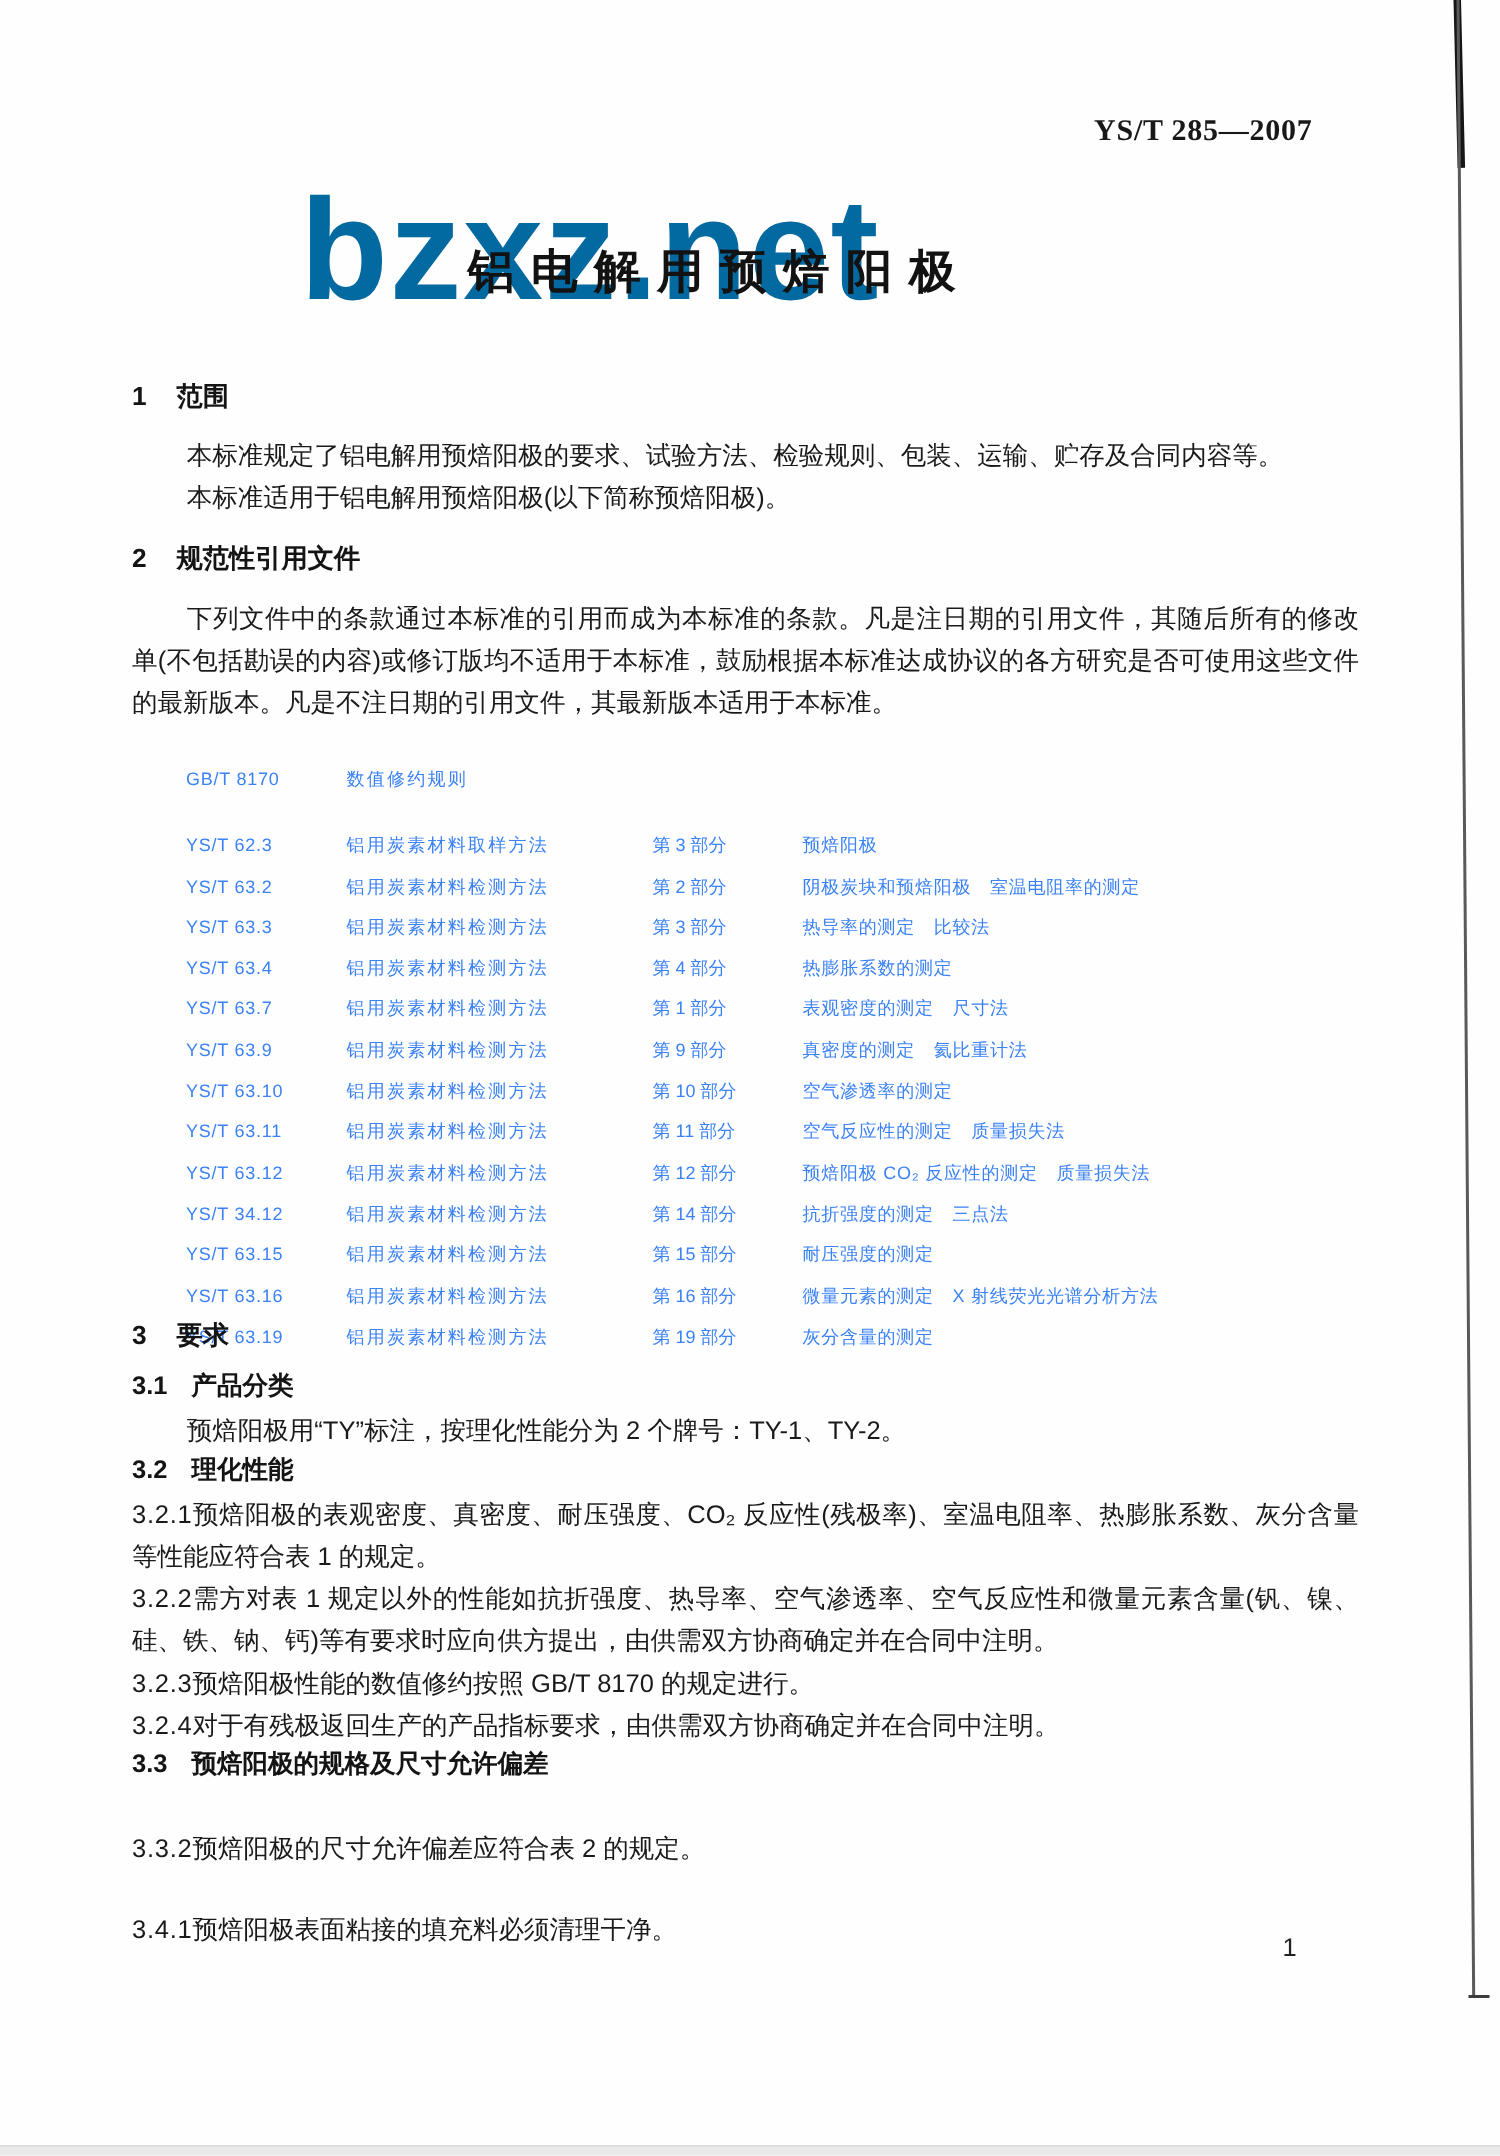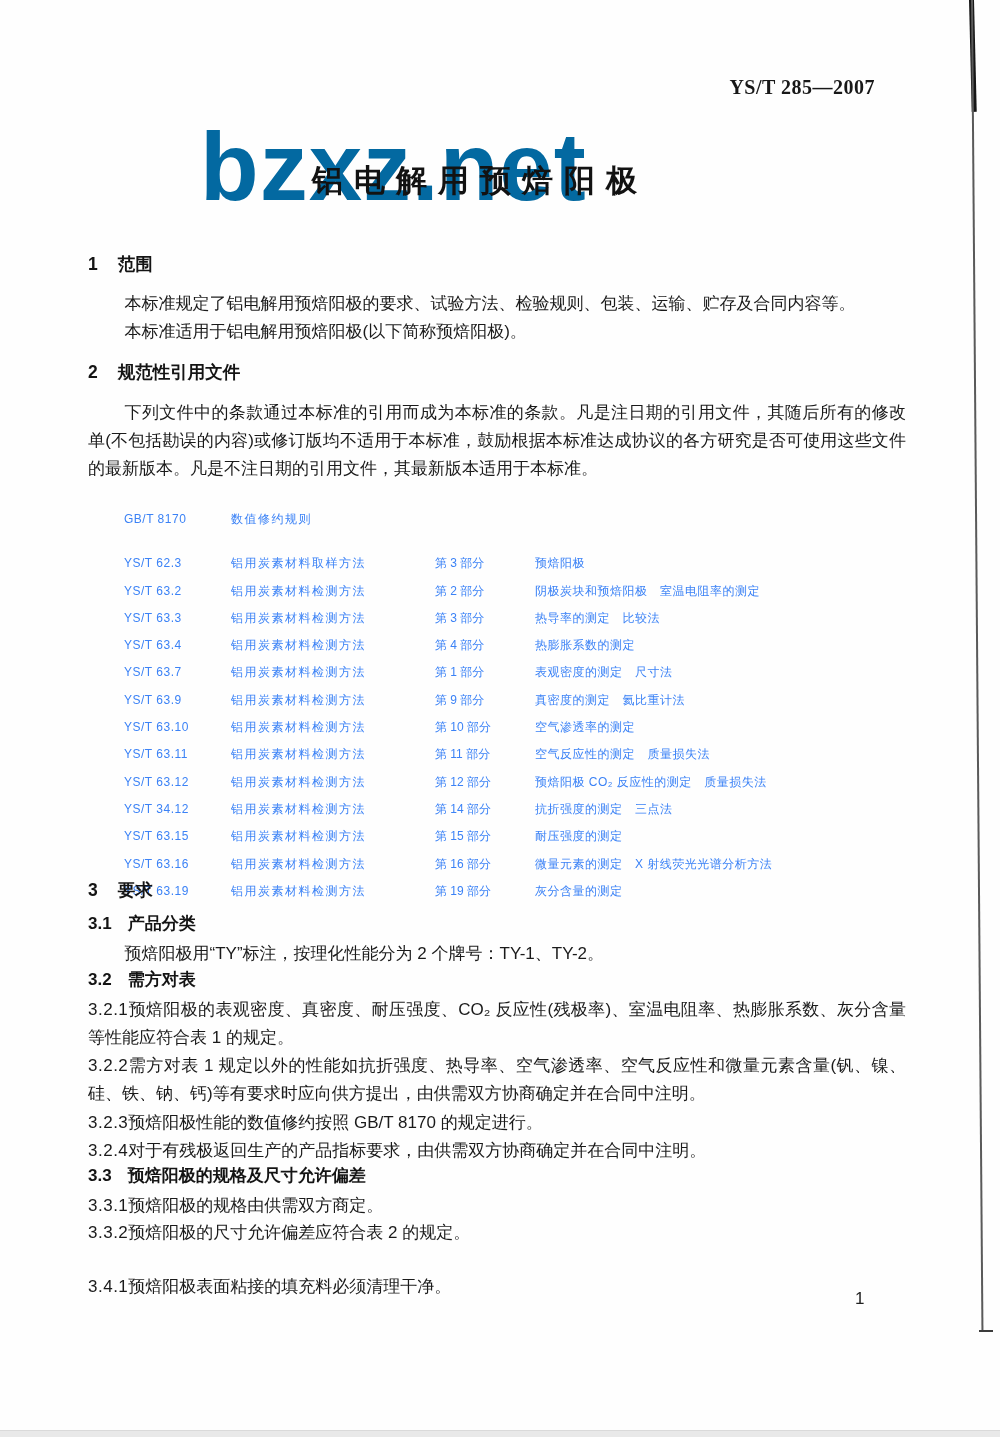--- a/index.html
+++ b/index.html
@@ -124,42 +124,39 @@
   <div class="content-block h-sec" style="top:878px">
     <span class="num">3</span><span>要求</span>
   </div>
 
   <div class="content-block h-sub" style="top:912px">
     <span class="num">3.1</span><span>产品分类</span>
   </div>
   <p class="content-block para" style="top:940px">预焙阳极用“TY”标注，按理化性能分为 2 个牌号：TY-1、TY-2。</p>
 
   <div class="content-block h-sub" style="top:968px">
-    <span class="num">3.2</span><span>需方对表</span>
+    <span class="num">3.2</span><span>理化性能</span>
   </div>
 
   <p class="content-block clause" style="top:996px">
     <span class="num">3.2.1</span><span>预焙阳极的表观密度、真密度、耐压强度、CO₂ 反应性(残极率)、室温电阻率、热膨胀系数、灰分含量等性能应符合表 1 的规定。</span>
   </p>
   <p class="content-block clause" style="top:1052px">
     <span class="num">3.2.2</span><span>需方对表 1 规定以外的性能如抗折强度、热导率、空气渗透率、空气反应性和微量元素含量(钒、镍、硅、铁、钠、钙)等有要求时应向供方提出，由供需双方协商确定并在合同中注明。</span>
   </p>
   <p class="content-block clause" style="top:1109px">
     <span class="num">3.2.3</span><span>预焙阳极性能的数值修约按照 GB/T 8170 的规定进行。</span>
   </p>
   <p class="content-block clause" style="top:1137px">
     <span class="num">3.2.4</span><span>对于有残极返回生产的产品指标要求，由供需双方协商确定并在合同中注明。</span>
   </p>
 
   <div class="content-block h-sub" style="top:1164px">
     <span class="num">3.3</span><span>预焙阳极的规格及尺寸允许偏差</span>
   </div>
-  <p class="content-block clause" style="top:1192px">
-    <span class="num">3.3.1</span><span>预焙阳极的规格由供需双方商定。</span>
-  </p>
   <p class="content-block clause" style="top:1219px">
     <span class="num">3.3.2</span><span>预焙阳极的尺寸允许偏差应符合表 2 的规定。</span>
   </p>
 
   <p class="content-block clause" style="top:1273px">
     <span class="num">3.4.1</span><span>预焙阳极表面粘接的填充料必须清理干净。</span>
   </p>
 
   <div class="page-number">1</div>
 

